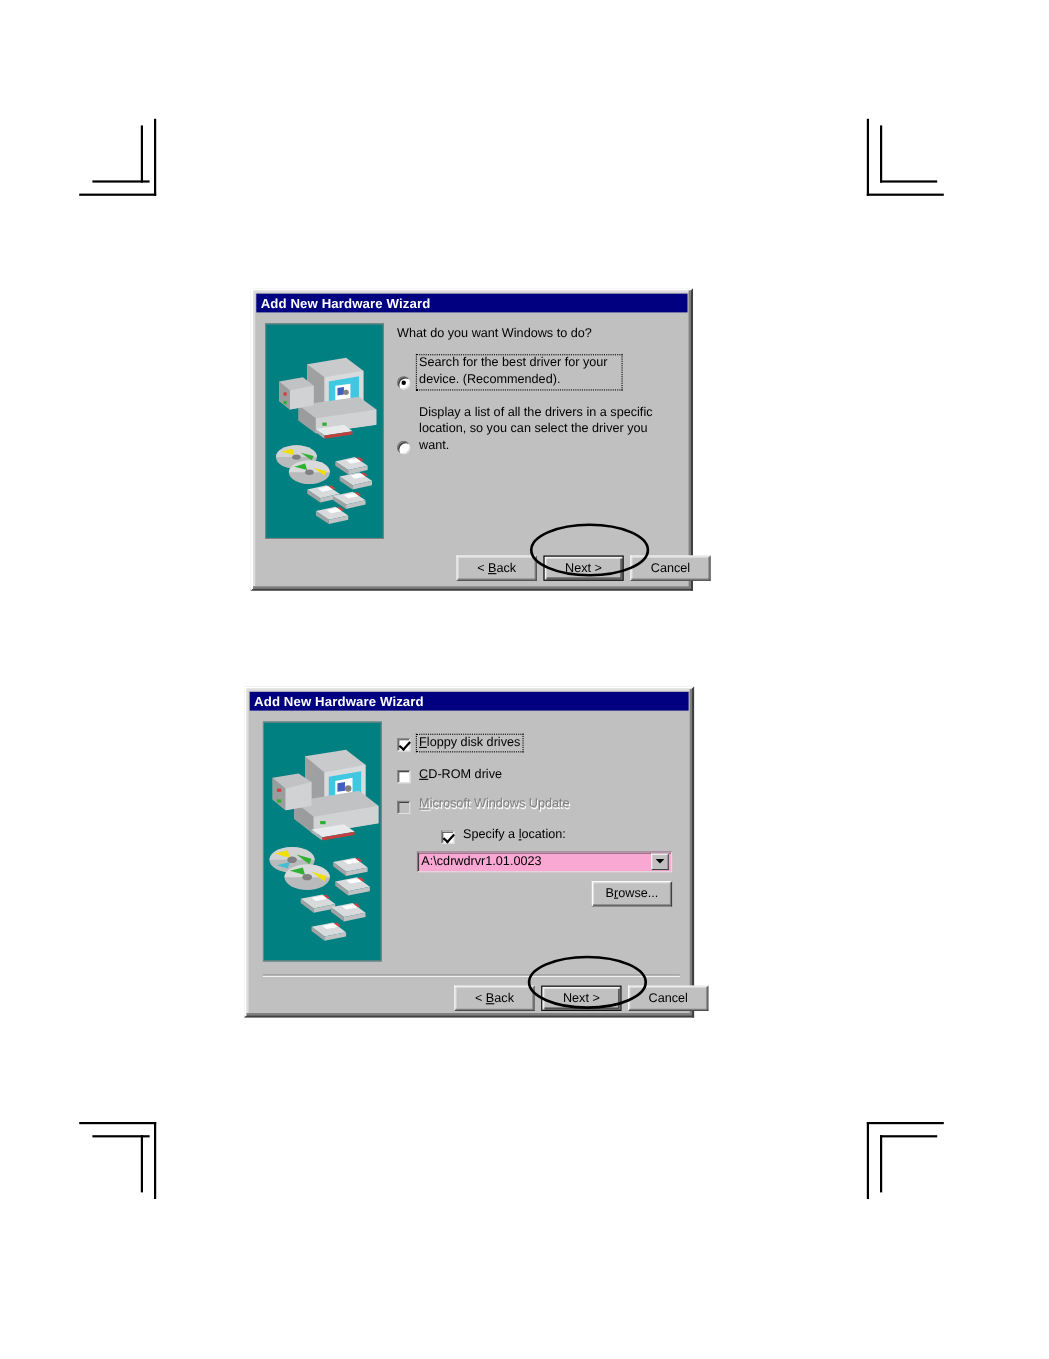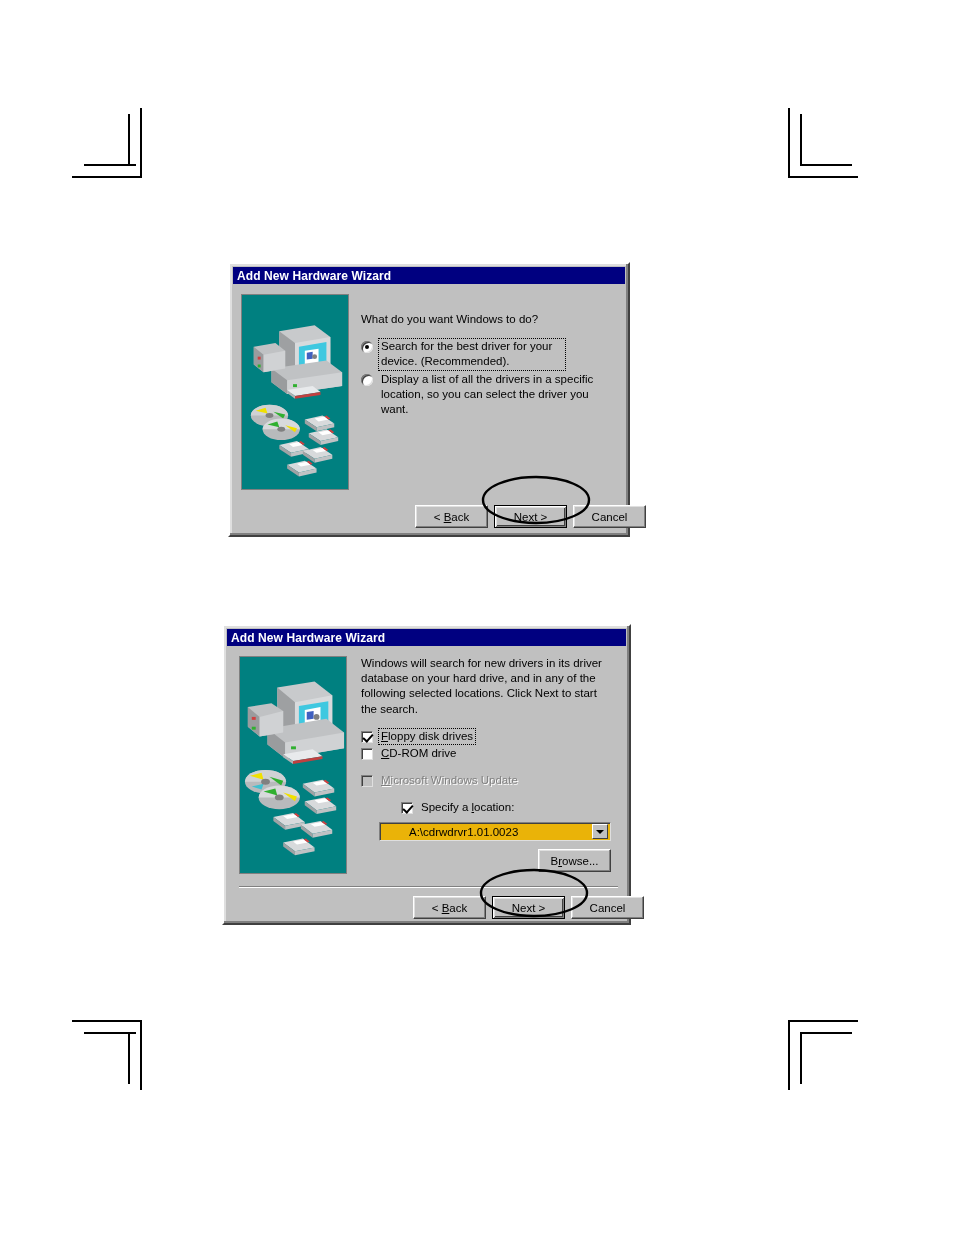--- a/index.html
+++ b/index.html
@@ -88,32 +88,32 @@
     border: 1px solid #808080;
     box-sizing: border-box;
   }
   #art-1 { left: 8px;  top: 8px;  width: 108px; height: 196px; }
   #art-2 { left: 12px; top: 8px;  width: 108px; height: 218px; }
 
   .art-svg { display: block; width: 100%; height: 100%; }
 
   
   .content { position: absolute; }
-  #content-1 { left: 128px; top: 26px; right: 8px; }
+  #content-1 { left: 128px; top: 10px; right: 8px; }
   #content-2 { left: 134px; top: 8px;  right: 8px; }
 
   .body-text {
     font-size: 11.5px;
     color: #000000;
     line-height: 1.32;
     margin: 0;
   }
 
   
-  .opt-row { display: flex; align-items: flex-start; margin-top: 12px; }
+  .opt-row { display: flex; align-items: flex-end; margin-top: 12px; }
   .opt-label {
     font-size: 11.5px;
     color: #000000;
     line-height: 1.32;
     padding: 0 2px;
     margin-left: 6px;
   }
   .opt-label.focused { outline: 1px dotted #000000; }
   .opt-label.disabled { color: #808080; text-shadow: 1px 1px 0 #ffffff; }
 
@@ -159,29 +159,28 @@
     border-width: 0 2px 2px 0;
     transform: rotate(42deg);
   }
 
   .accel { text-decoration: underline; }
 
   
   .combo {
     display: flex;
     height: 19px;
-    background: #eab308;
+    background: #f9a8d4;
     border-top: 1px solid #808080;
     border-left: 1px solid #808080;
     border-right: 1px solid #dfdfdf;
     border-bottom: 1px solid #dfdfdf;
     box-shadow: inset 1px 1px 0 #404040;
     box-sizing: border-box;
     align-items: center;
-    padding-left: 26px;
   }
   .combo-value {
     flex: 1 1 auto;
     font-size: 11.5px;
     color: #000000;
     padding-left: 3px;
     white-space: nowrap;
     overflow: hidden;
   }
   .combo-arrow {
@@ -357,21 +356,21 @@
     </div>
 
     <div class="content" id="content-1">
       <p class="body-text">What do you want Windows to do?</p>
 
       <div class="opt-row">
         <span class="radio checked"></span>
         <span class="opt-label focused" style="width:182px;">Search for the best driver for your device. (Recommended).</span>
       </div>
 
-      <div class="opt-row" style="margin-top:2px;">
+      <div class="opt-row" style="margin-top:14px;">
         <span class="radio"></span>
         <span class="opt-label" style="width:232px;">Display a list of all the drivers in a specific location, so you can select the driver you want.</span>
       </div>
     </div>
 
     <div class="btn-row" style="left:182px; top:219px;">
       <div class="btn">
         <span>&lt; <span class="accel">B</span>ack</span>
       </div>
       <div class="btn default">
@@ -467,30 +466,29 @@
           <polygon points="44,188 64,184 76,193 56,197" fill="#d8dadc"></polygon>
           <polygon points="44,188 56,197 56,201 44,192" fill="#a0a2a4"></polygon>
           <polygon points="56,197 76,193 76,197 56,201" fill="#c0c2c4"></polygon>
           <polygon points="54,187 65,185 69,188 58,190" fill="#ffffff"></polygon>
           <polygon points="65,185 69,188 71,187 67,184" fill="#d04040"></polygon>
         </g>
       </svg>
     </div>
 
     <div class="content" id="content-2">
-      <p class="body-text" style="width:250px;">Windows will search for new drivers in its driver database on your hard drive, and in any of the following selected locations. Click Next to start the search.</p>
 
       <div class="opt-row" style="">
         <span class="checkbox checked"></span>
         <span class="opt-label focused">
           <span class="accel">F</span>loppy disk drives
         </span>
       </div>
 
-      <div class="opt-row" style="margin-top:2px;">
+      <div class="opt-row" style="margin-top:14px;">
         <span class="checkbox"></span>
         <span class="opt-label">
           <span class="accel">C</span>D-ROM drive
         </span>
       </div>
 
       <div class="opt-row" style="margin-top:12px;">
         <span class="checkbox disabled"></span>
         <span class="opt-label disabled">
           <span class="accel">M</span>icrosoft Windows Update

